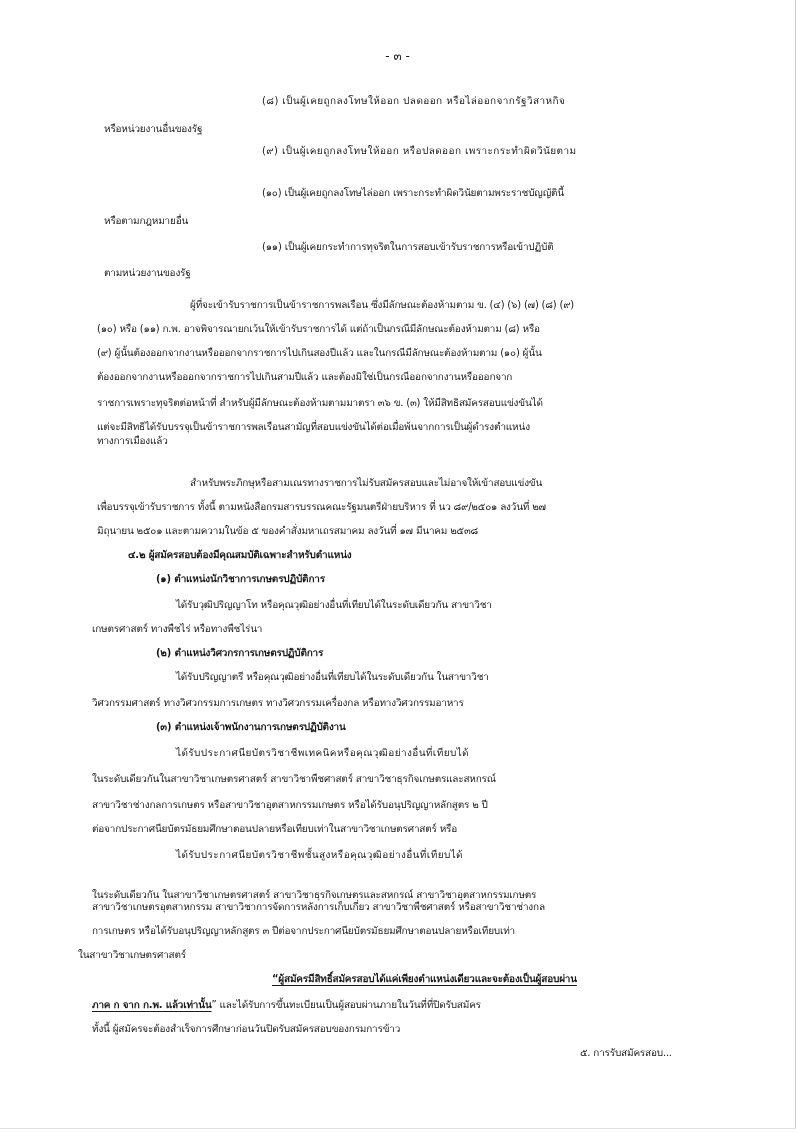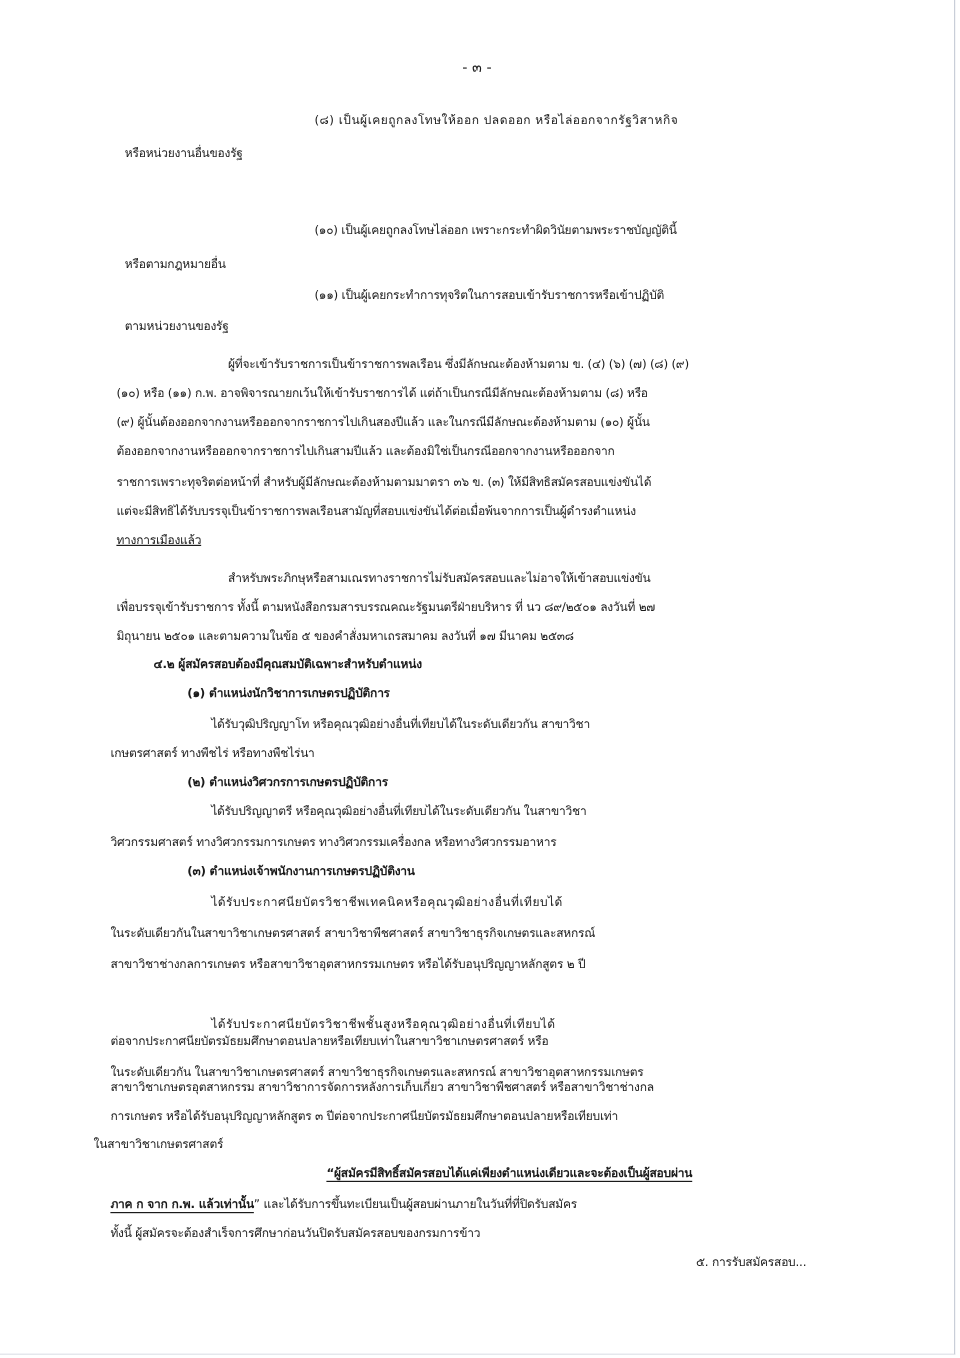--- a/index.html
+++ b/index.html
@@ -47,54 +47,55 @@
 </head>
 <body>
 
 <div class="page">
 
   <div class="pn">- ๓ -</div>
 
   <div class="ln wide" style="left:262px; top:92px;">(๘) เป็นผู้เคยถูกลงโทษให้ออก ปลดออก หรือไล่ออกจากรัฐวิสาหกิจ</div>
   <div class="ln" style="left:104px; top:120px;">หรือหน่วยงานอื่นของรัฐ</div>
 
+  <div class="ln wide" style="left:262px; top:142px;">(๙) เป็นผู้เคยถูกลงโทษให้ออก หรือปลดออก เพราะกระทำผิดวินัยตาม</div>
 
   <div class="ln" style="left:262px; top:184px;">(๑๐) เป็นผู้เคยถูกลงโทษไล่ออก เพราะกระทำผิดวินัยตามพระราชบัญญัตินี้</div>
   <div class="ln" style="left:104px; top:212px;">หรือตามกฎหมายอื่น</div>
 
   <div class="ln" style="left:262px; top:238px;">(๑๑) เป็นผู้เคยกระทำการทุจริตในการสอบเข้ารับราชการหรือเข้าปฏิบัติ</div>
   <div class="ln" style="left:104px; top:264px;">ตามหน่วยงานของรัฐ</div>
 
   <div class="ln" style="left:190px; top:296px;">ผู้ที่จะเข้ารับราชการเป็นข้าราชการพลเรือน ซึ่งมีลักษณะต้องห้ามตาม ข. (๔) (๖) (๗) (๘) (๙)</div>
   <div class="ln" style="left:97px; top:320px;">(๑๐) หรือ (๑๑) ก.พ. อาจพิจารณายกเว้นให้เข้ารับราชการได้ แต่ถ้าเป็นกรณีมีลักษณะต้องห้ามตาม (๘) หรือ</div>
   <div class="ln" style="left:97px; top:344px;">(๙) ผู้นั้นต้องออกจากงานหรือออกจากราชการไปเกินสองปีแล้ว และในกรณีมีลักษณะต้องห้ามตาม (๑๐) ผู้นั้น</div>
   <div class="ln" style="left:97px; top:368px;">ต้องออกจากงานหรือออกจากราชการไปเกินสามปีแล้ว และต้องมิใช่เป็นกรณีออกจากงานหรือออกจาก</div>
   <div class="ln" style="left:97px; top:394px;">ราชการเพราะทุจริตต่อหน้าที่ สำหรับผู้มีลักษณะต้องห้ามตามมาตรา ๓๖ ข. (๓) ให้มีสิทธิสมัครสอบแข่งขันได้</div>
   <div class="ln" style="left:97px; top:418px;">แต่จะมีสิทธิได้รับบรรจุเป็นข้าราชการพลเรือนสามัญที่สอบแข่งขันได้ต่อเมื่อพ้นจากการเป็นผู้ดำรงตำแหน่ง</div>
-  <div class="ln" style="left:97px; top:442px;text-decoration:underline;">ทางการเมืองแล้ว</div>
+  <div class="ln" style="left:97px; top:432px;">ทางการเมืองแล้ว</div>
 
   <div class="ln" style="left:190px; top:474px;">สำหรับพระภิกษุหรือสามเณรทางราชการไม่รับสมัครสอบและไม่อาจให้เข้าสอบแข่งขัน</div>
   <div class="ln" style="left:97px; top:498px;">เพื่อบรรจุเข้ารับราชการ ทั้งนี้ ตามหนังสือกรมสารบรรณคณะรัฐมนตรีฝ่ายบริหาร ที่ นว  ๘๙/๒๕๐๑ ลงวันที่ ๒๗</div>
   <div class="ln" style="left:97px; top:522px;">มิถุนายน ๒๕๐๑ และตามความในข้อ ๕ ของคำสั่งมหาเถรสมาคม ลงวันที่ ๑๗ มีนาคม ๒๕๓๘</div>
 
   <div class="ln b" style="left:128px; top:546px;">๔.๒ ผู้สมัครสอบต้องมีคุณสมบัติเฉพาะสำหรับตำแหน่ง</div>
 
   <div class="ln b" style="left:156px; top:570px;">(๑) ตำแหน่งนักวิชาการเกษตรปฏิบัติการ</div>
   <div class="ln" style="left:176px; top:596px;text-align:center;">ได้รับวุฒิปริญญาโท หรือคุณวุฒิอย่างอื่นที่เทียบได้ในระดับเดียวกัน สาขาวิชา</div>
   <div class="ln" style="left:92px; top:620px;">เกษตรศาสตร์ ทางพืชไร่ หรือทางพืชไร่นา</div>
 
   <div class="ln b" style="left:156px; top:644px;">(๒) ตำแหน่งวิศวกรการเกษตรปฏิบัติการ</div>
   <div class="ln" style="left:176px; top:668px;">ได้รับปริญญาตรี หรือคุณวุฒิอย่างอื่นที่เทียบได้ในระดับเดียวกัน ในสาขาวิชา</div>
   <div class="ln" style="left:92px; top:694px;">วิศวกรรมศาสตร์ ทางวิศวกรรมการเกษตร ทางวิศวกรรมเครื่องกล หรือทางวิศวกรรมอาหาร</div>
 
   <div class="ln b" style="left:156px; top:718px;">(๓) ตำแหน่งเจ้าพนักงานการเกษตรปฏิบัติงาน</div>
   <div class="ln wide" style="left:176px; top:744px;">ได้รับประกาศนียบัตรวิชาชีพเทคนิคหรือคุณวุฒิอย่างอื่นที่เทียบได้</div>
   <div class="ln" style="left:92px; top:770px;">ในระดับเดียวกันในสาขาวิชาเกษตรศาสตร์ สาขาวิชาพืชศาสตร์ สาขาวิชาธุรกิจเกษตรและสหกรณ์</div>
   <div class="ln" style="left:92px; top:796px;">สาขาวิชาช่างกลการเกษตร หรือสาขาวิชาอุตสาหกรรมเกษตร หรือได้รับอนุปริญญาหลักสูตร ๒ ปี</div>
-  <div class="ln" style="left:92px; top:820px;margin-top:40px;">ต่อจากประกาศนียบัตรมัธยมศึกษาตอนปลายหรือเทียบเท่าในสาขาวิชาเกษตรศาสตร์ หรือ</div>
+  <div class="ln" style="left:92px; top:820px;">ต่อจากประกาศนียบัตรมัธยมศึกษาตอนปลายหรือเทียบเท่าในสาขาวิชาเกษตรศาสตร์ หรือ</div>
   <div class="ln wide" style="left:176px; top:846px;">ได้รับประกาศนียบัตรวิชาชีพชั้นสูงหรือคุณวุฒิอย่างอื่นที่เทียบได้</div>
   <div class="ln" style="left:92px; top:872px;margin-top:14px;">ในระดับเดียวกัน ในสาขาวิชาเกษตรศาสตร์ สาขาวิชาธุรกิจเกษตรและสหกรณ์ สาขาวิชาอุตสาหกรรมเกษตร</div>
   <div class="ln" style="left:92px; top:898px;">สาขาวิชาเกษตรอุตสาหกรรม สาขาวิชาการจัดการหลังการเก็บเกี่ยว สาขาวิชาพืชศาสตร์ หรือสาขาวิชาช่างกล</div>
   <div class="ln" style="left:92px; top:922px;">การเกษตร หรือได้รับอนุปริญญาหลักสูตร ๓ ปีต่อจากประกาศนียบัตรมัธยมศึกษาตอนปลายหรือเทียบเท่า</div>
   <div class="ln" style="left:78px; top:946px;">ในสาขาวิชาเกษตรศาสตร์</div>
 
   <div class="ln b u" style="left:272px; top:970px;">“ผู้สมัครมีสิทธิ์สมัครสอบได้แค่เพียงตำแหน่งเดียวและจะต้องเป็นผู้สอบผ่าน</div>
   <div class="ln" style="left:92px; top:996px;">
     <span class="b u">ภาค ก จาก ก.พ. แล้วเท่านั้น</span><span>” และได้รับการขึ้นทะเบียนเป็นผู้สอบผ่านภายในวันที่ที่ปิดรับสมัคร</span>
   </div>

